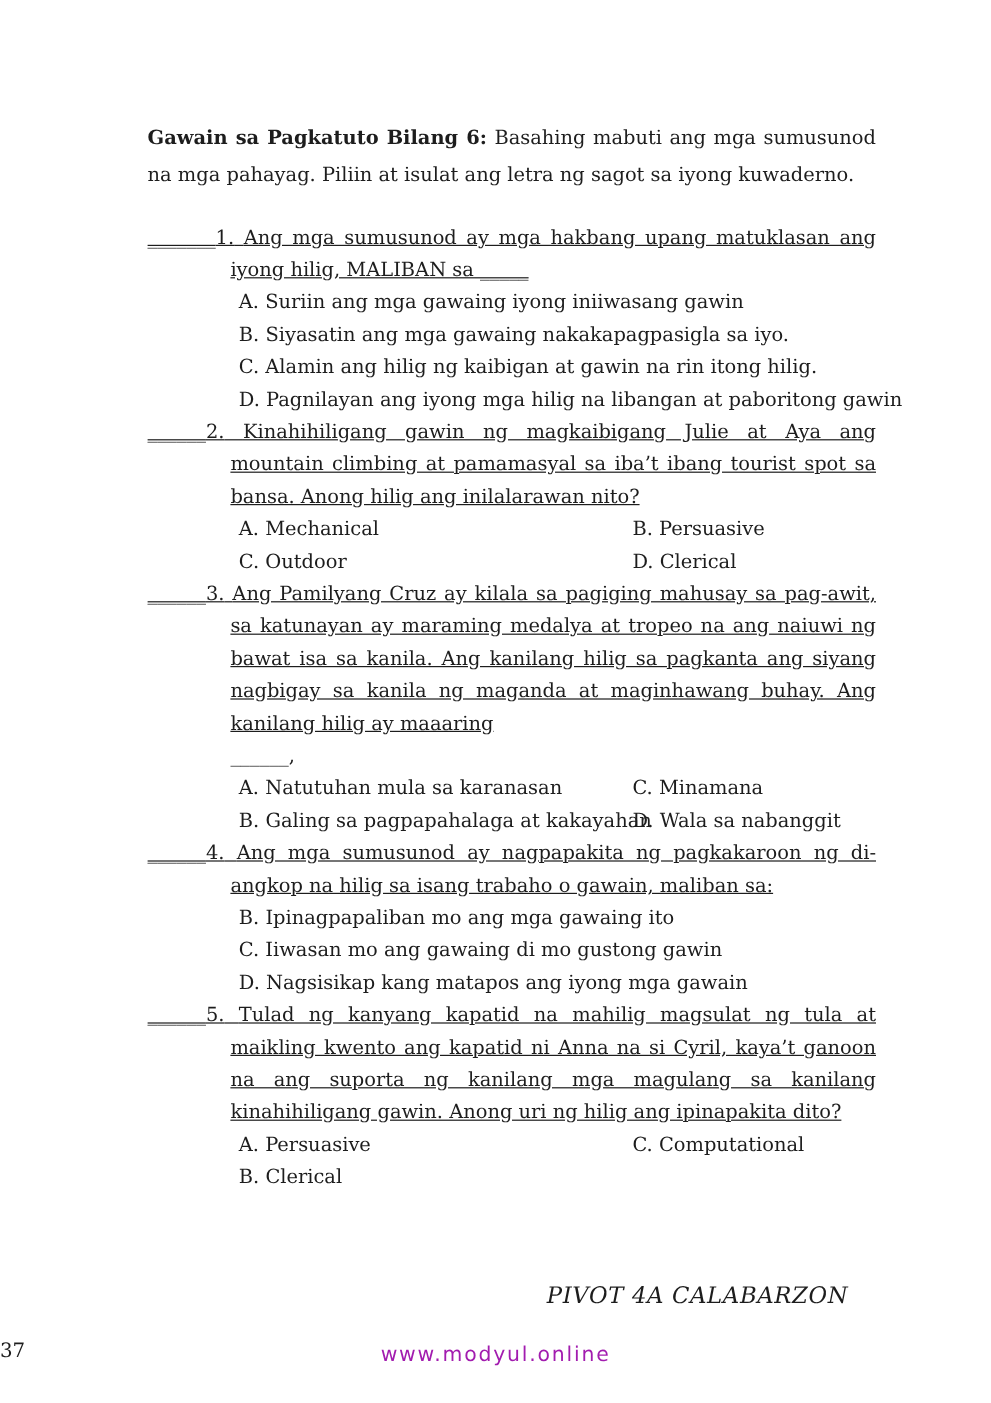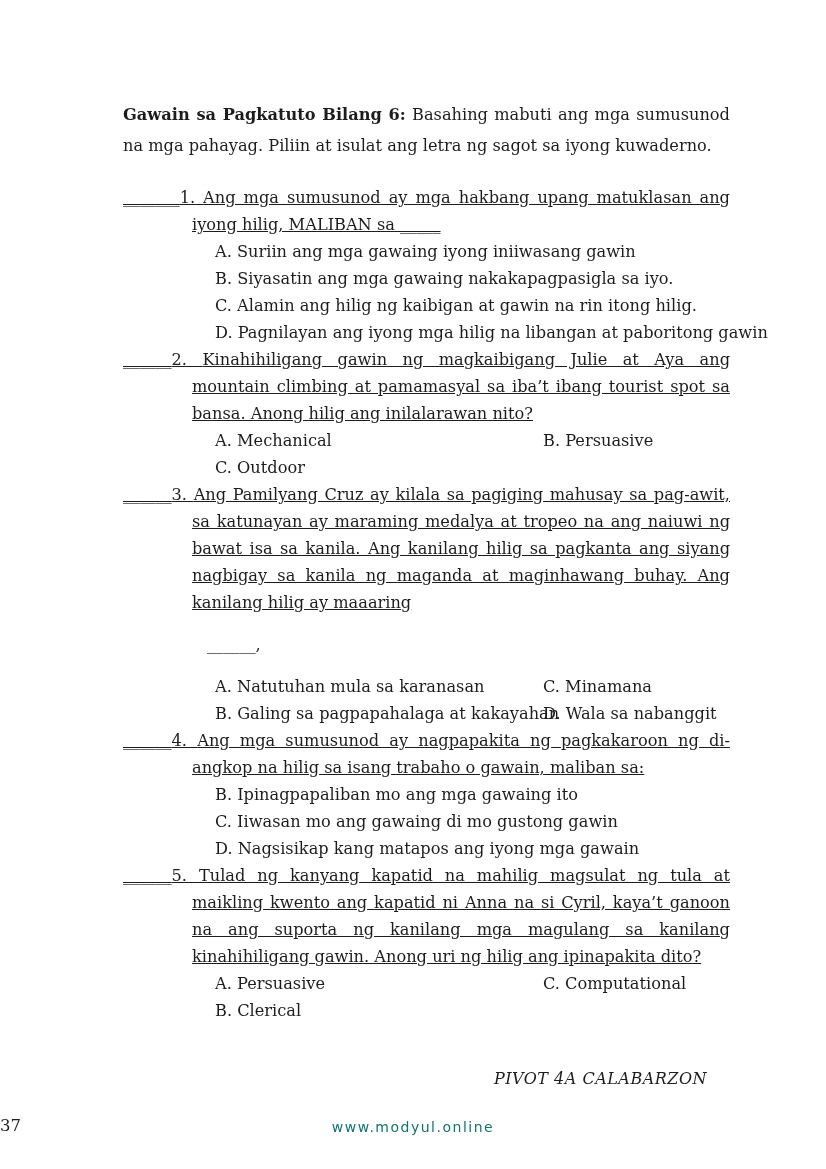--- a/index.html
+++ b/index.html
@@ -28,53 +28,53 @@
   .question { margin: 0; }
   .qpara {
     margin: 0;
     line-height: 27px;
     text-align: justify;
     padding-left: 69px;
     text-indent: -69px;
     text-decoration: underline;
   }
   .qtail {
-    margin: 15px;
+    margin: 0;
     padding-left: 69px;
     line-height: 27px;
   }
   .opts {
     padding-left: 76px;
     line-height: 27px;
   }
-  .opt { white-space: nowrap; margin-left: 16px; }
+  .opt { white-space: nowrap; }
   .opt-grid {
     display: grid;
     grid-template-columns: 328px auto;
     padding-left: 76px;
     line-height: 27px;
   }
   .footer-publisher {
     position: absolute;
     top: 1069px;
     right: 119px;
     font-style: italic;
-    font-size: 16px;
+    font-size: 19px;
     letter-spacing: 0.5px;
     color: #1d1d1d;
   }
   .watermark {
     position: absolute;
     top: 1119px;
     left: 0;
     right: 0;
     text-align: center;
     font-family: "DejaVu Sans", "Liberation Sans", sans-serif;
-    font-size: 14px;
-    color: #0f766e;
+    font-size: 17px;
+    color: #a21caf;
     letter-spacing: 1.5px;
   }
   .pagenum {
     position: absolute;
     top: 1116px;
     left: 0;
     right: 0;
     font-size: 16.5px;
     color: #1d1d1d;
   }
@@ -96,20 +96,21 @@
         <div class="opt">D. Pagnilayan ang iyong mga hilig na libangan at paboritong gawin</div>
       </div>
     </div>
 
     <div class="question">
       <p class="qpara"><span class="qblank">______</span><span class="qnum">2.</span> <span>Kinahihiligang gawin ng magkaibigang Julie at Aya ang mountain climbing at pamamasyal sa iba’t ibang tourist spot sa bansa. Anong hilig ang inilalarawan nito?</span></p>
       <div class="opt-grid">
         <div class="opt">A. Mechanical</div>
         <div class="opt">B. Persuasive</div>
         <div class="opt">C. Outdoor</div>
+        <div class="opt">D. Clerical</div>
       </div>
     </div>
 
     <div class="question">
       <p class="qpara"><span class="qblank">______</span><span class="qnum">3.</span> <span>Ang Pamilyang Cruz ay kilala sa pagiging mahusay sa pag-awit, sa katunayan ay maraming medalya at tropeo na ang naiuwi ng bawat isa sa kanila. Ang kanilang hilig sa pagkanta ang siyang nagbigay sa kanila ng maganda at maginhawang buhay. Ang kanilang hilig ay maaaring</span></p>
       <p class="qtail">______,</p>
       <div class="opt-grid">
         <div class="opt">A. Natutuhan mula sa karanasan</div>
         <div class="opt">C. Minamana</div>
         <div class="opt">B. Galing sa pagpapahalaga at kakayahan</div>

